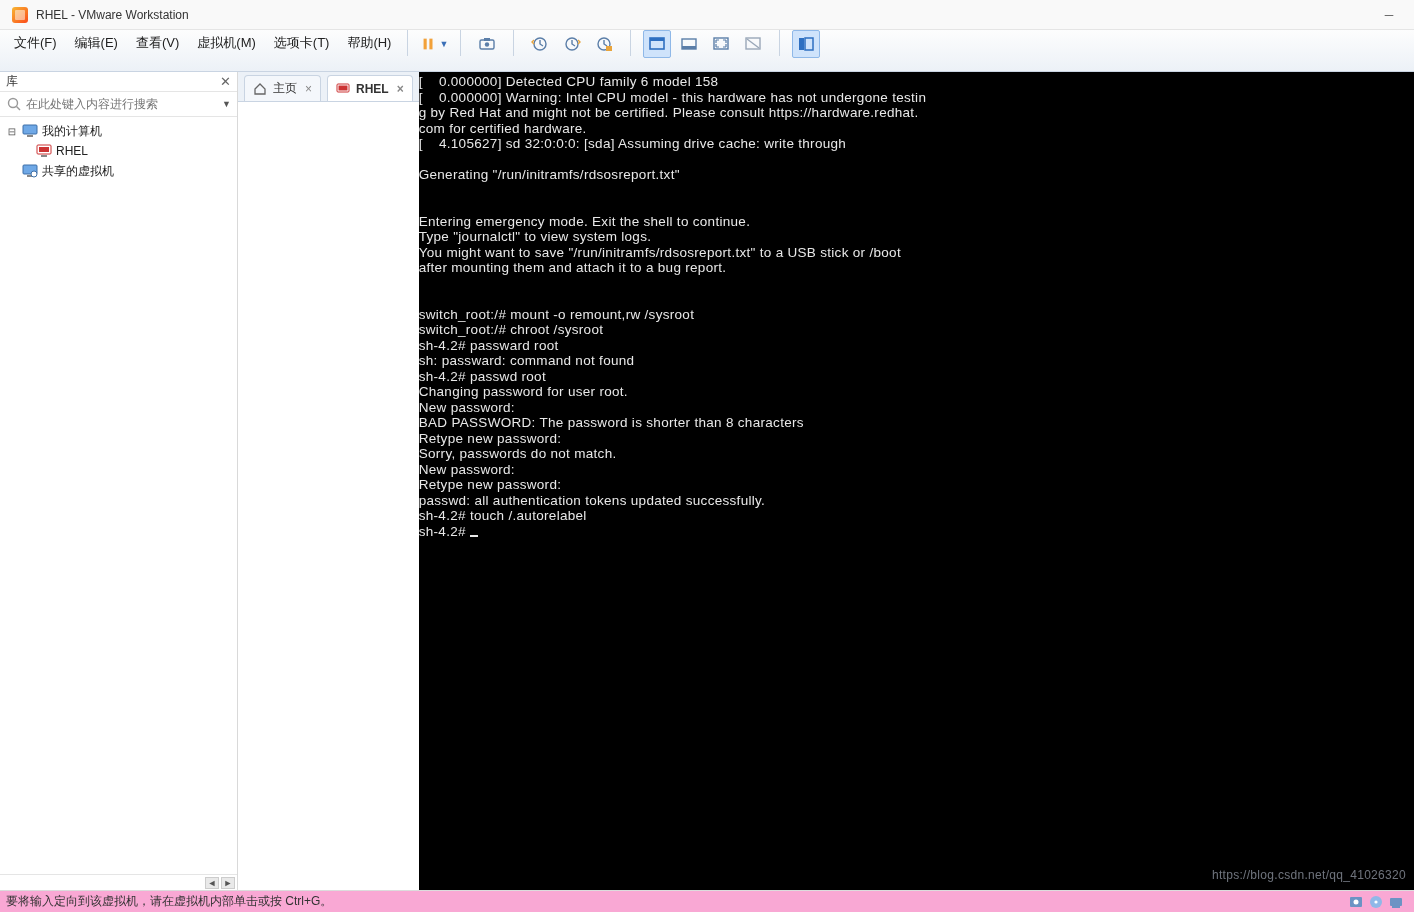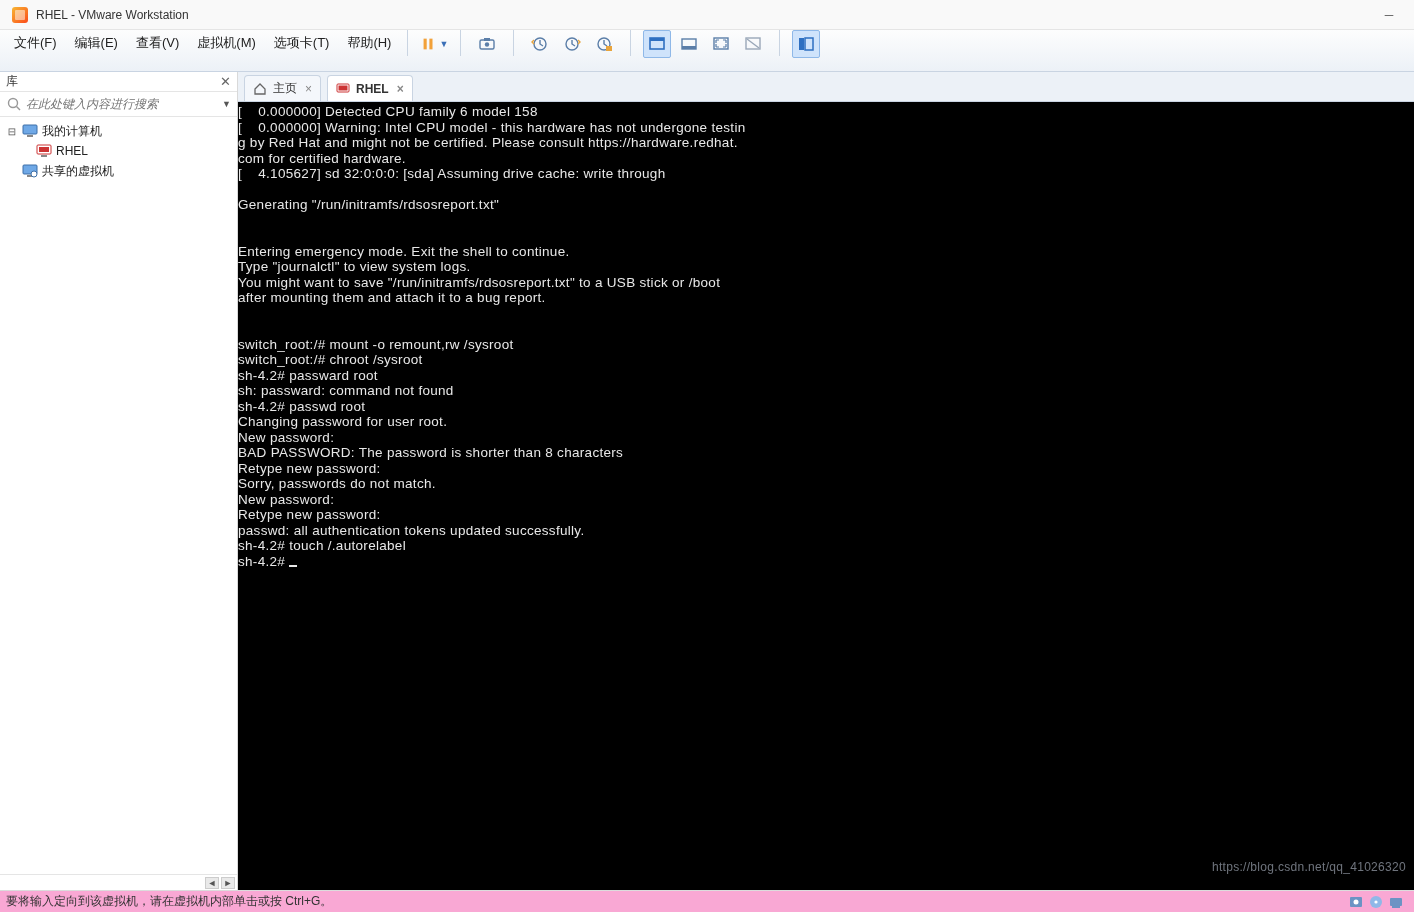--- a/index.html
+++ b/index.html
@@ -25,49 +25,49 @@
 
 
 .main { display: flex; height: calc(100% - 30px - 42px - 22px); }
 
 
 .sidebar { width: 238px; border-right: 1px solid #d9d9d9; display: flex; flex-direction: column; background: #fff; }
 .sidebar-header { height: 20px; display: flex; align-items: center; justify-content: space-between; padding: 0 6px; font-size: 12px; color: #333; border-bottom: 1px solid #e5e5e5; }
 .sidebar-close { cursor: pointer; font-size: 13px; color: #666; }
 .search-row { display: flex; align-items: center; padding: 4px 6px; border-bottom: 1px solid #e5e5e5; gap: 4px; }
 .search-icon { width: 16px; height: 16px; color: #888; }
-.search-input { flex: 1; border: none; outline: none; font-size: 12px; color: #888; font-style: italic; background: transparent; }
+.search-input { flex: 1; border: none; outline: none; font-size: 12px; color: #888; background: transparent; }
 .search-dd { font-size: 9px; color: #555; cursor: pointer; }
 .tree { flex: 1; padding: 4px 0; font-size: 12px; color: #222; }
 .tree-row { display: flex; align-items: center; height: 20px; padding-left: 6px; cursor: pointer; gap: 4px; }
 .tree-row.indent1 { padding-left: 36px; }
 .tree-toggle { width: 12px; text-align: center; color: #555; font-size: 10px; }
 .tree-icon { width: 16px; height: 14px; }
 .sidebar-scroll { height: 16px; border-top: 1px solid #e5e5e5; display: flex; justify-content: flex-end; align-items: center; padding-right: 2px; }
 .sidebar-scroll .arrows { display: flex; gap: 2px; }
 .sidebar-scroll .arrow { width: 14px; height: 12px; background: #e9e9e9; border: 1px solid #ccc; font-size: 9px; display: flex; align-items: center; justify-content: center; color: #555; }
 
 
-.content { flex: 1; display: flex; flex-direction: column; background: #fff; position: relative; }
+.content { flex: 1; display: flex; flex-direction: row; background: #fff; position: relative; }
 .tabstrip { height: 30px; display: flex; align-items: flex-end; padding: 0 6px; background: #ecf1f7; border-bottom: 1px solid #c9d4e2; gap: 6px; }
 .tab { height: 26px; display: flex; align-items: center; gap: 6px; padding: 0 8px; background: #f4f7fb; border: 1px solid #c9d4e2; border-bottom: none; border-radius: 4px 4px 0 0; font-size: 12px; color: #333; cursor: pointer; }
 .tab.active { background: #fff; font-weight: 600; }
 .tab-close { font-size: 12px; color: #888; margin-left: 2px; }
 
 .terminal { flex: 1; background: #000; color: #e8e8e8; font-family: Liberation Sans, sans-serif; font-size: 13.5px; line-height: 15.5px; padding: 2px 0 0 0; white-space: pre; overflow: hidden; letter-spacing: 0.3px; }
 .cursor { display: inline-block; width: 8px; height: 2px; background: #e8e8e8; vertical-align: -1px; }
 
 
 .statusbar { height: 22px; background: #f9a8d4; border-top: 1px solid #dcdcdc; display: flex; align-items: center; padding: 0 6px; font-size: 12px; color: #333; }
 .status-text { flex: 1; }
 .tray-icons { display: flex; gap: 4px; padding-right: 4px; }
 .tray-icon { width: 16px; height: 16px; }
 
 
-.watermark { position: absolute; right: 8px; bottom: 16px; font-size: 12px; color: rgba(200,210,225,.55); letter-spacing: .3px; pointer-events: none; }
+.watermark { position: absolute; right: 8px; bottom: 8px; font-size: 12px; color: rgba(200,210,225,.55); letter-spacing: .3px; pointer-events: none; }
 </style>
 </head>
 <body>
 
 <div class="titlebar">
   <div class="app-icon"></div>
   <div class="title-text">RHEL - VMware Workstation</div>
   <div class="win-btns">
     <div class="win-btn">─</div>
   </div>

